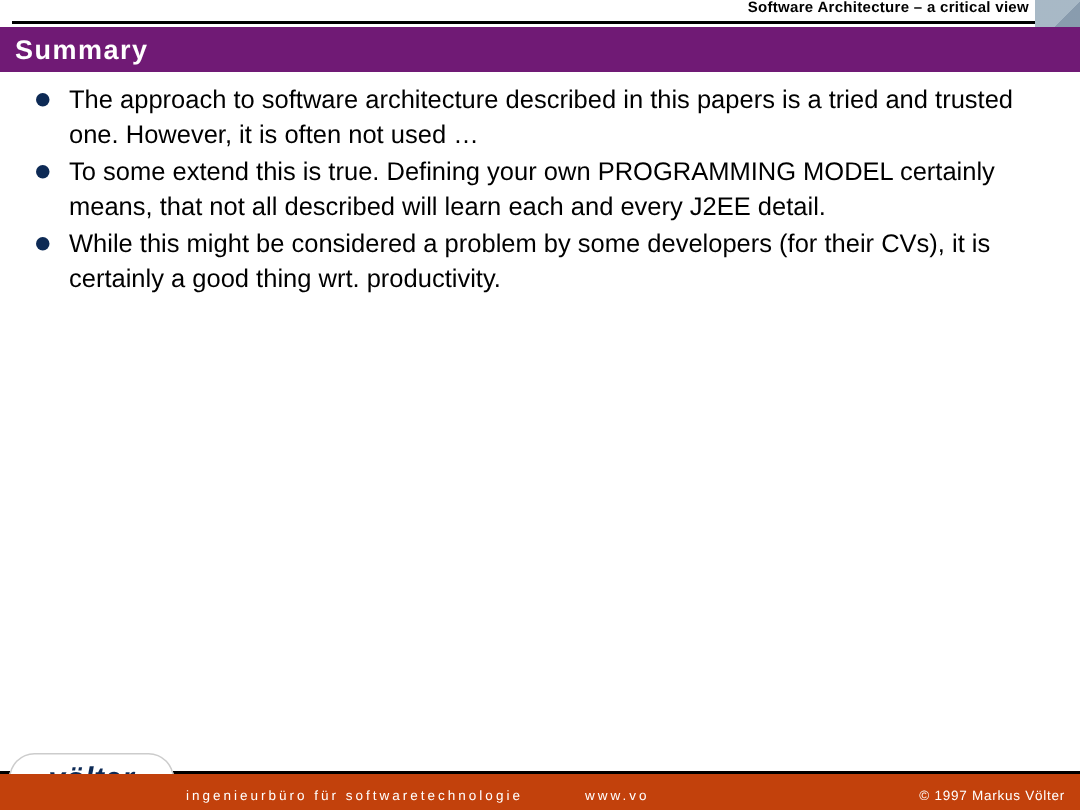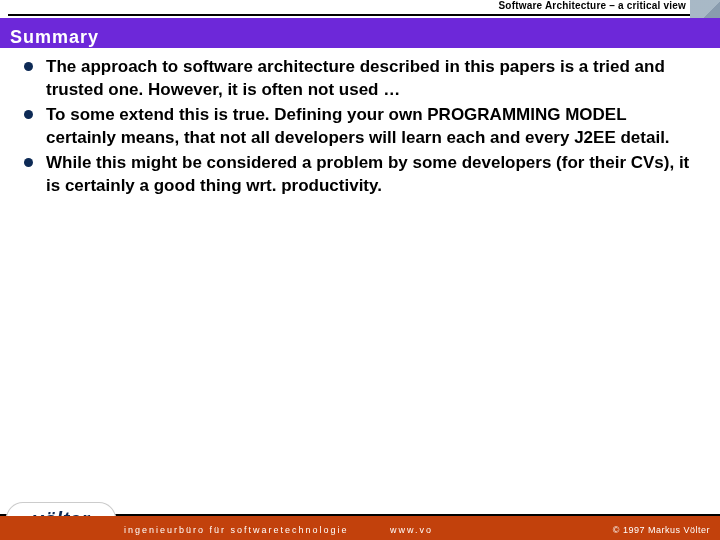--- a/index.html
+++ b/index.html
@@ -2,25 +2,25 @@
 <html><head>
 <meta charset="utf-8">
 <style>
   * { margin: 0; padding: 0; box-sizing: border-box; }
   html, body { width: 720px; height: 540px; font-family: Verdana, Arial, sans-serif; background: #fff; overflow: hidden; }
   .slide { position: relative; width: 720px; height: 540px; }
   .topbar { position: absolute; top: 0; left: 0; right: 0; height: 18px; }
   .top-rule { position: absolute; top: 14px; left: 8px; right: 30px; height: 2px; background: #000; }
   .doc-title { position: absolute; top: 0; right: 34px; font-size: 10px; font-weight: bold; letter-spacing: 0.2px; color: #000; }
   .corner-deco { position: absolute; top: 0; right: 0; width: 30px; height: 48px; background: linear-gradient(135deg,#6e8aa0 0 40%, #3a5a78 40% 70%, #1d3a58 70% 100%); opacity: .6; }
-  .title-band { position: absolute; top: 18px; left: 0; right: 0; height: 30px; background: #6d28d9; display: flex; align-items: flex-end; padding-left: 10px; }
+  .title-band { position: absolute; top: 18px; left: 0; right: 0; height: 30px; background: #701a75; display: flex; align-items: center; padding-left: 10px; }
   .title-band span { color: #fff; font-weight: bold; font-size: 18px; letter-spacing: 1px; }
   .body { position: absolute; top: 56px; left: 22px; right: 22px; }
   ul.bullets { list-style: none; }
-  ul.bullets li { position: relative; padding-left: 24px; font-size: 17px; line-height: 1.35; color: #000; margin-bottom: 2px; font-weight: bold; }
+  ul.bullets li { position: relative; padding-left: 24px; font-size: 17px; line-height: 1.35; color: #000; margin-bottom: 2px; }
   ul.bullets li::before { content: ""; position: absolute; left: 2px; top: 6px; width: 9px; height: 9px; background: #0d2a55; border-radius: 50%; }
   .footer { position: absolute; left: 0; right: 0; bottom: 0; height: 24px; background: #c2410c; display: flex; align-items: center; }
   .footer-rule { position: absolute; left: 0; right: 0; bottom: 24px; height: 2px; background: #000; }
   .logo { position: absolute; left: 6px; bottom: 4px; width: 110px; height: 34px; background: #fff; border-radius: 18px 18px 18px 4px; box-shadow: 0 0 0 1px #ccc inset; display: flex; align-items: center; justify-content: center; }
   .logo span { font-family: "Trebuchet MS", Verdana, sans-serif; font-weight: bold; font-style: italic; font-size: 20px; color: #0d2a55; letter-spacing: .5px; }
   .tagline { position: absolute; left: 124px; bottom: 5px; color: #fff; font-size: 9px; letter-spacing: 2px; }
   .url { position: absolute; left: 390px; bottom: 5px; color: #fff; font-size: 9px; letter-spacing: 2px; margin-top: 26px; }
   .copyright { position: absolute; right: 10px; bottom: 5px; color: #fff; font-size: 9px; letter-spacing: .5px; }
 </style>
 </head>
@@ -33,21 +33,21 @@
     <div class="corner-deco"></div>
   </div>
 
   <div class="title-band">
     <span>Summary</span>
   </div>
 
   <div class="body">
     <ul class="bullets">
       <li>The approach to software architecture described in this papers is a tried and trusted one. However, it is often not used …</li>
-      <li>To some extend this is true. Defining your own PROGRAMMING MODEL certainly means, that not all developers will learn each and every J2EE detail.</li>
+      <li>To some extend this is true. Defining your own PROGRAMMING MODEL certainly means, that not all described will learn each and every J2EE detail.</li>
       <li>While this might be considered a problem by some developers (for their CVs), it is certainly a good thing wrt. productivity.</li>
     </ul>
   </div>
 
   <div class="footer-rule"></div>
   <div class="logo">
     <span>völter</span>
   </div>
   <div class="footer">
     <div class="tagline">ingenieurbüro für softwaretechnologie</div>

